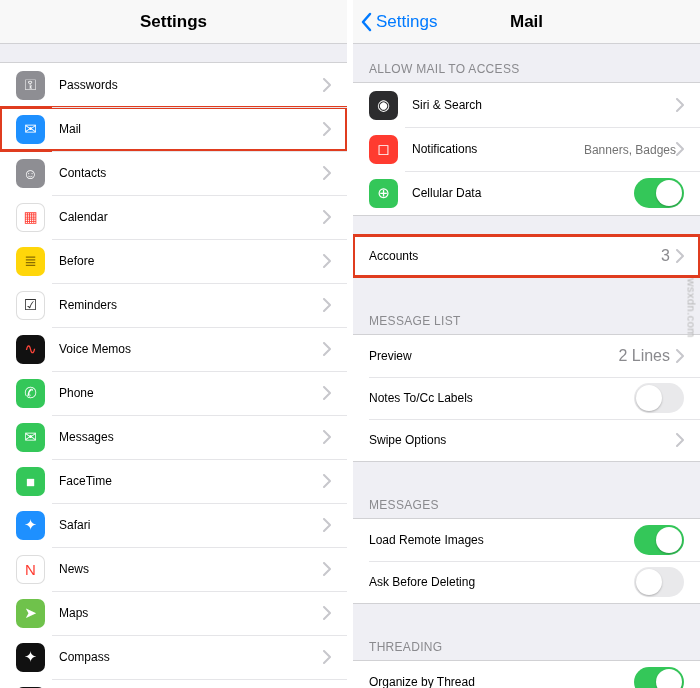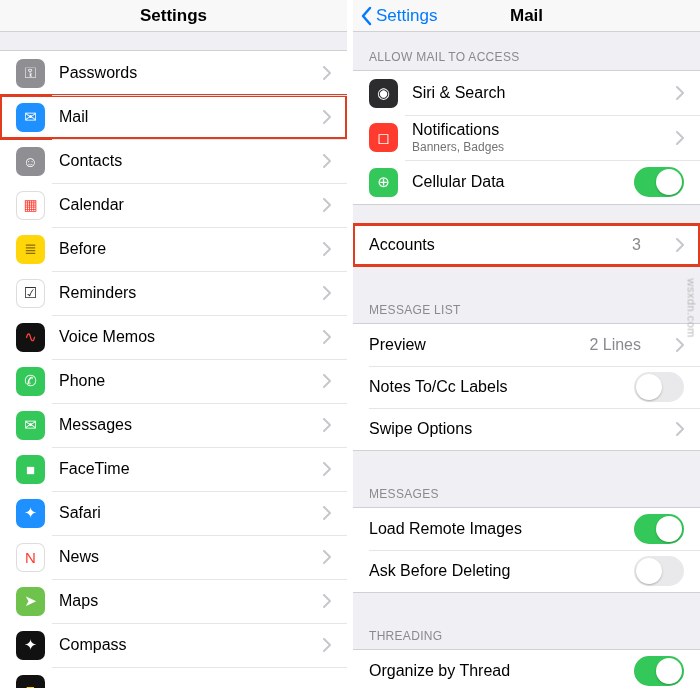--- a/index.html
+++ b/index.html
@@ -17,21 +17,21 @@
     flex: 1;
     display: flex;
     flex-direction: column;
     background: #efeff4;
     overflow: hidden;
     position: relative;
   }
   .panel.left { border-right: 6px solid #fff; }
   .panel.right {}
   .navbar {
-    height: 32px;
+    height: 44px;
     background: #f8f8f8;
     border-bottom: 1px solid #d1d1d4;
     display: flex;
     align-items: center;
     justify-content: center;
     position: relative;
     flex-shrink: 0;
   }
   .nav-title { font-weight: 600; font-size: 17px; }
   .nav-back {
@@ -80,23 +80,23 @@
     height: 29px;
     border-radius: 7px;
     margin-right: 14px;
     flex-shrink: 0;
     display: flex;
     align-items: center;
     justify-content: center;
     font-size: 15px;
     color: #fff;
   }
-  .label { flex: 1; font-size: 16px; }
+  .label { flex: 1; font-size: 12px; }
   .sublabel { font-size: 12px; color: #737373; margin-top: 1px; }
-  .labelwrap { flex: 1; display: flex; flex-direction: column; }
+  .labelwrap { flex: 1; display: flex; flex-direction: row; }
   .detail { color: #8a8a8e; font-size: 16px; margin-right: 6px; }
   .chevron { color: #c7c7cc; }
   .chevron svg { width: 8px; height: 14px; display: block; }
   .highlight {
     outline: 3px solid #e03c1f;
     outline-offset: -2px;
   }
   .spacer { height: 18px; }
   .toggle {
     width: 50px; height: 30px; border-radius: 15px;
@@ -104,21 +104,21 @@
   }
   .toggle.on { background: #34c759; }
   .toggle.off { background: #e9e9eb; }
   .toggle .knob {
     width: 26px; height: 26px; border-radius: 13px; background: #fff;
     position: absolute; top: 2px;
     box-shadow: 0 1px 2px rgba(0,0,0,0.25);
   }
   .toggle.on .knob { right: 2px; }
   .toggle.off .knob { left: 2px; }
-  .row.noicon.tight { min-height: 42px; gap: 29px; }
+  .row.noicon.tight { min-height: 42px; }
   .watermark {
     position: fixed;
     right: 2px;
     top: 50%;
     transform: translateY(-50%) rotate(90deg);
     transform-origin: right top;
     font-size: 11px;
     color: #b8b8b8;
     letter-spacing: 0.5px;
   }

